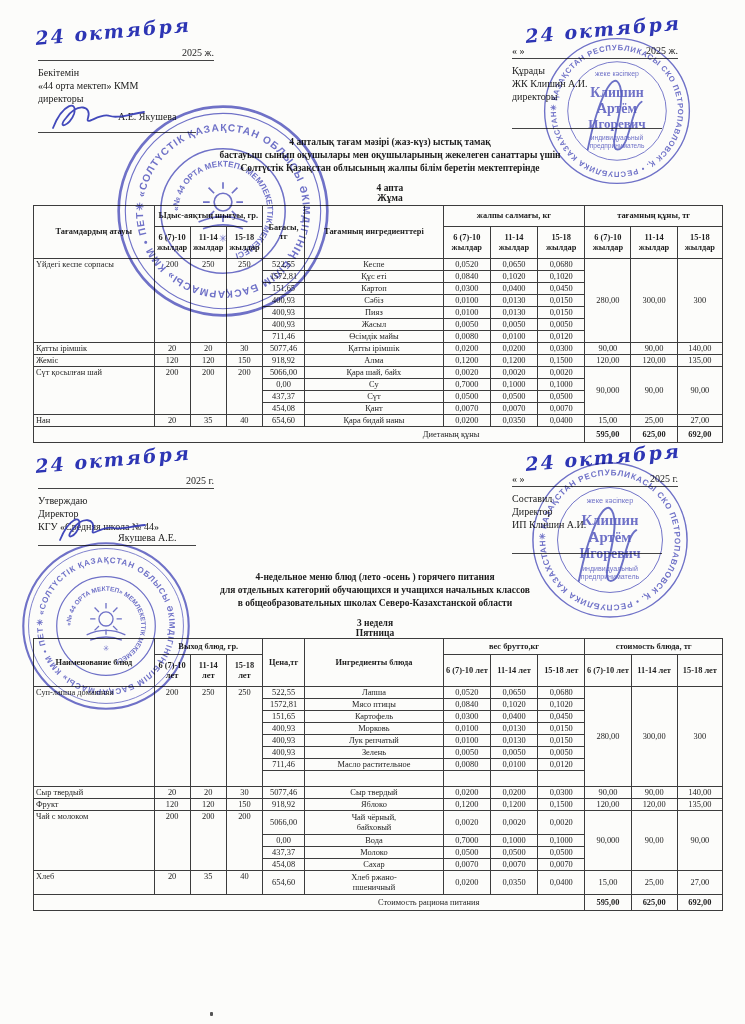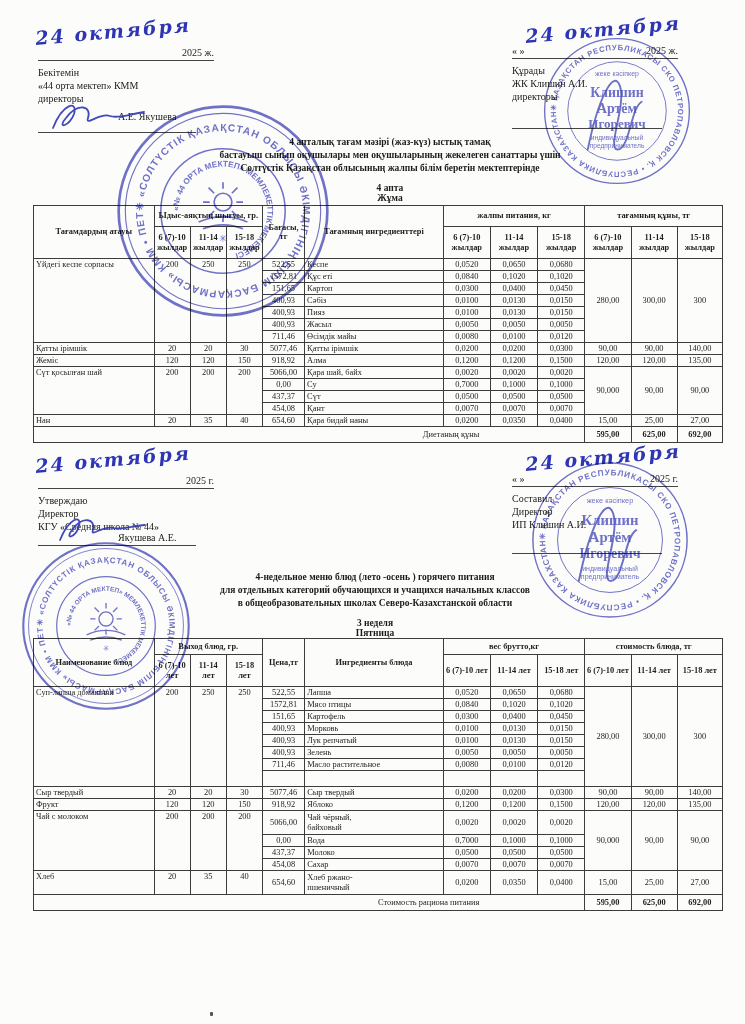--- a/index.html
+++ b/index.html
@@ -37,21 +37,21 @@
   }
   table.menu th{font-weight:bold;padding:1px 1px;}
   table.menu .hr1 th{height:18px;}
   table.menu .hr2 th{height:29px;margin-left:12px;}
   table.t2 .hr1 th{height:13px;}
   table.menu tbody tr{height:12px;}
   table.menu tr.rtall{height:24px;}
   table.menu tr.rpad{height:16px;}
   table.menu td.dname{text-align:left;vertical-align:top;padding-top:1px;}
   table.menu td.pcell{vertical-align:top;padding-top:1px;}
-  table.menu td.iname{text-align:left;white-space:pre-line;}
+  table.menu td.iname{text-align:center;white-space:pre-line;}
   table.menu td.total{font-weight:bold;height:15px;}
   table.menu td.flabel{text-align:right;padding-right:105px;height:15px;}
   
   .stamp{position:absolute;z-index:4;opacity:.82;mix-blend-mode:multiply;pointer-events:none;}
   .speck{position:absolute;width:3px;height:4px;background:#555;border-radius:1px;}
 </style>
 </head>
 <body>
 
 <div class="page">
@@ -106,21 +106,21 @@
           <col style="width: 46px;">
           <col style="width: 46px;">
           <col style="width: 45px;">
         </colgroup>
         <thead>
           <tr class="hr1">
             <th rowspan="2">Тағамдардың атауы</th>
             <th colspan="3">Ыдыс-аяқтың шығуы, гр.</th>
             <th rowspan="2">Бағасы, тг</th>
             <th rowspan="2">Тағамның ингредиенттері</th>
-            <th colspan="3">жалпы питания, кг</th>
+            <th colspan="3">жалпы салмағы, кг</th>
             <th colspan="3">тағамның құны, тг</th>
           </tr>
           <tr class="hr2">
             <th>6 (7)-10 жылдар</th>
             <th>11-14 жылдар</th>
             <th>15-18 жылдар</th>
             <th>6 (7)-10 жылдар</th>
             <th>11-14 жылдар</th>
             <th>15-18 жылдар</th>
             <th>6 (7)-10 жылдар</th>

